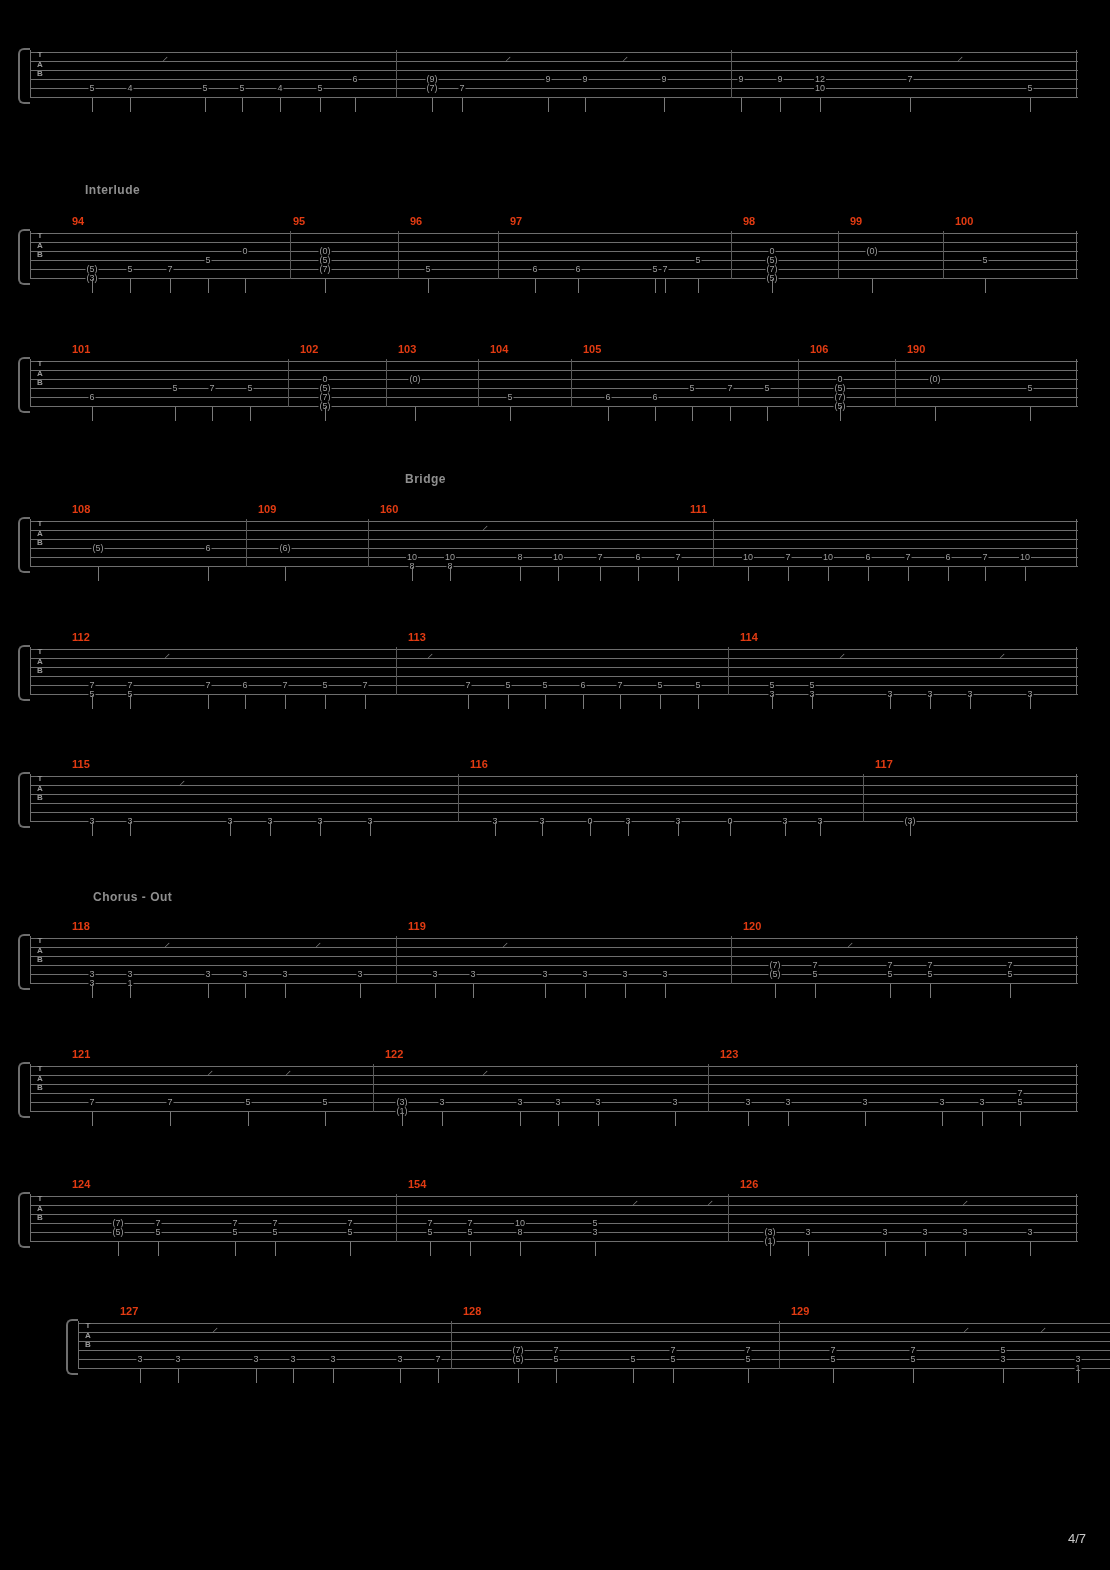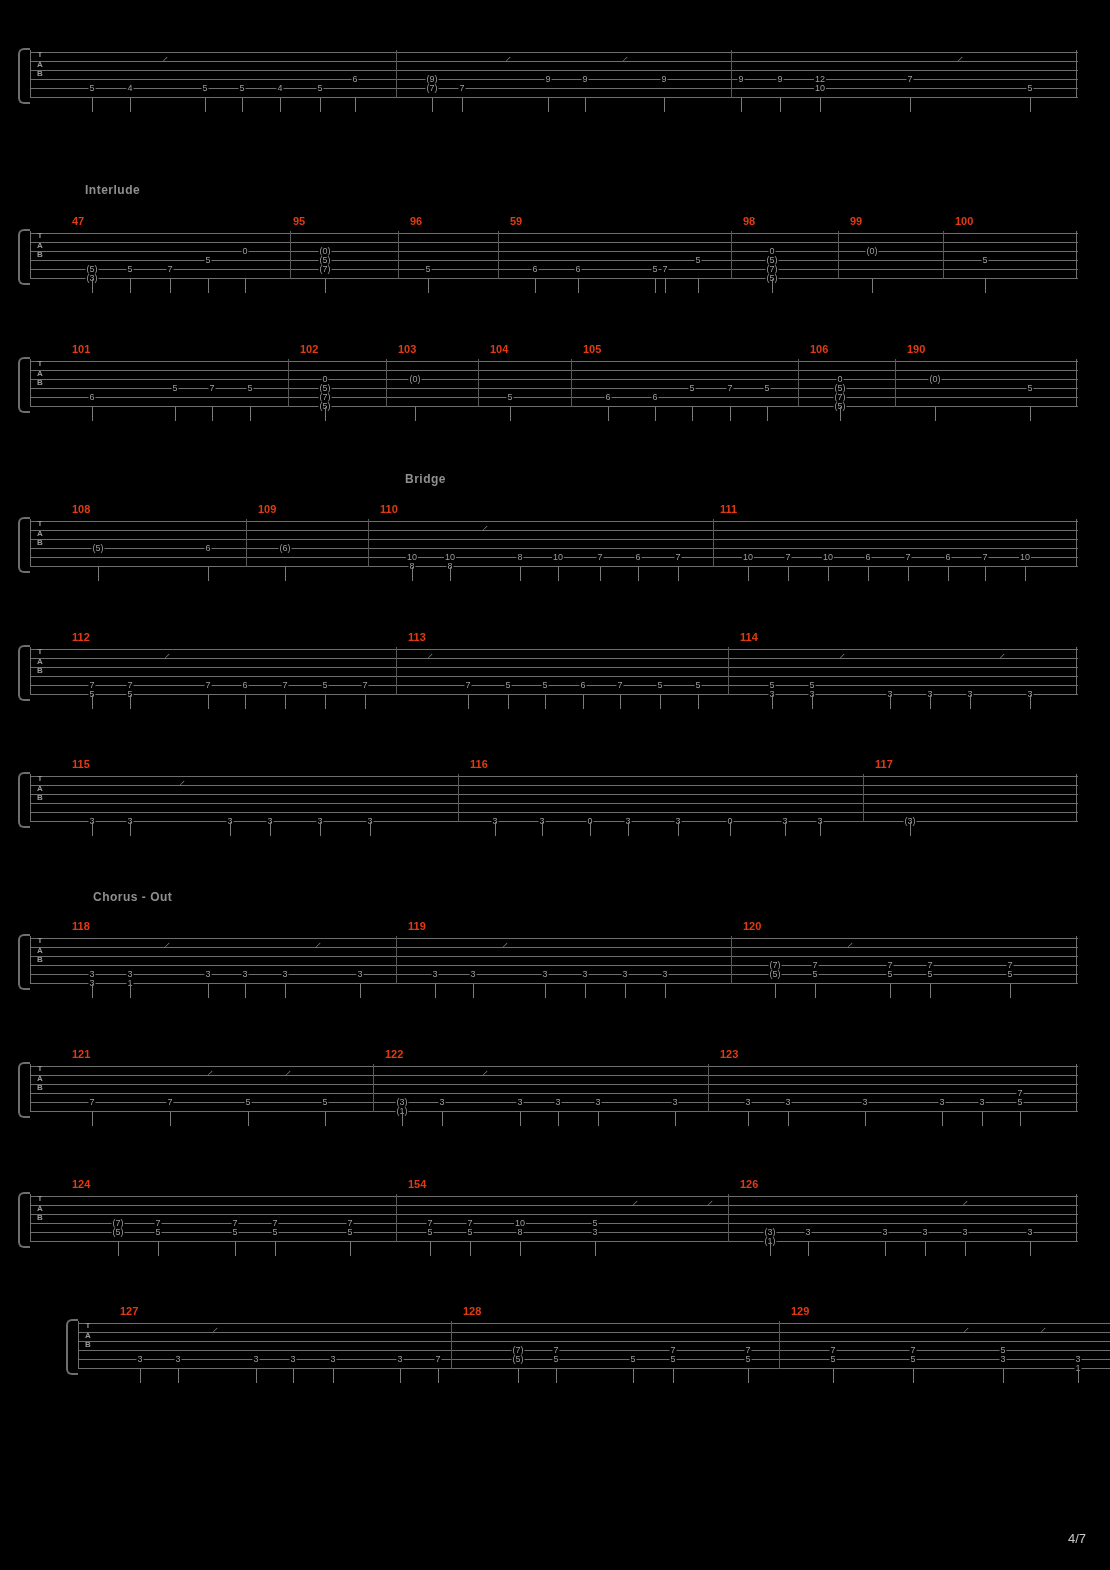--- a/index.html
+++ b/index.html
@@ -186,24 +186,24 @@
           <div class="note" style="left: 1000px; top: 38px;">5</div>
           <div class="stem" style="left: 1000px; top: 48px; height: 14px;"></div>
           <div class="rest" style="left: 135px; top: 11px;">⸍</div>
           <div class="rest" style="left: 478px; top: 11px;">⸍</div>
           <div class="rest" style="left: 595px; top: 11px;">⸍</div>
           <div class="rest" style="left: 930px; top: 11px;">⸍</div>
         </div>
       </div>
       <div class="system" style="top: 215px;">
         <div class="bar-numbers">
-          <div class="bar-num" style="left: 42px;">47</div>
+          <div class="bar-num" style="left: 42px;">94</div>
           <div class="bar-num" style="left: 263px;">95</div>
           <div class="bar-num" style="left: 380px;">96</div>
-          <div class="bar-num" style="left: 480px;">59</div>
+          <div class="bar-num" style="left: 480px;">97</div>
           <div class="bar-num" style="left: 713px;">98</div>
           <div class="bar-num" style="left: 820px;">99</div>
           <div class="bar-num" style="left: 925px;">100</div>
         </div>
         <div class="staff">
           <div class="brace"></div>
           <div class="line" style="top: 2px;"></div>
           <div class="line" style="top: 11px;"></div>
           <div class="line" style="top: 20px;"></div>
           <div class="line" style="top: 29px;"></div>
@@ -330,22 +330,22 @@
           <div class="note" style="left: 905px; top: 20px;">(0)</div>
           <div class="stem" style="left: 905px; top: 48px; height: 14px;"></div>
           <div class="note" style="left: 1000px; top: 29px;">5</div>
           <div class="stem" style="left: 1000px; top: 48px; height: 14px;"></div>
         </div>
       </div>
       <div class="system" style="top: 503px;">
         <div class="bar-numbers">
           <div class="bar-num" style="left: 42px;">108</div>
           <div class="bar-num" style="left: 228px;">109</div>
-          <div class="bar-num" style="left: 350px;">110</div>
-          <div class="bar-num" style="left: 690px;">111</div>
+          <div class="bar-num" style="left: 350px;">160</div>
+          <div class="bar-num" style="left: 660px;">111</div>
         </div>
         <div class="staff">
           <div class="brace"></div>
           <div class="line" style="top: 2px;"></div>
           <div class="line" style="top: 11px;"></div>
           <div class="line" style="top: 20px;"></div>
           <div class="line" style="top: 29px;"></div>
           <div class="line" style="top: 38px;"></div>
           <div class="line" style="top: 47px;"></div>
           <div class="tabmark">T<br>A<br>B</div>

